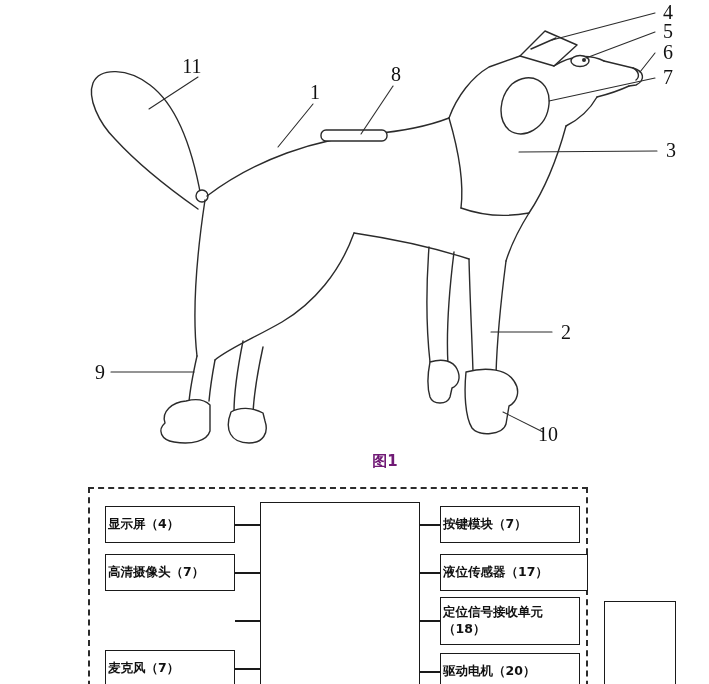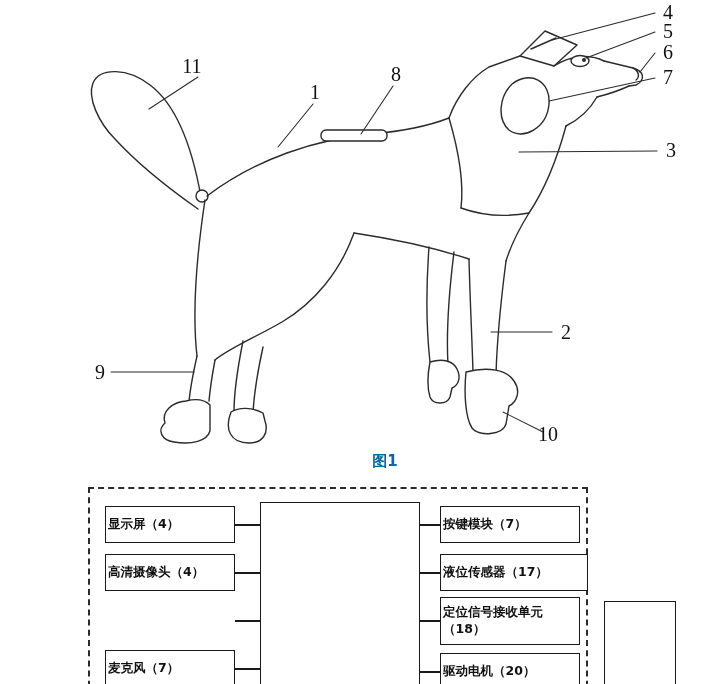--- a/index.html
+++ b/index.html
@@ -14,21 +14,21 @@
   }
   svg.fig .leader { stroke-width:1.1; }
   svg.fig .whitefill { fill:#ffffff; }
   svg.fig .inkfill { fill:#2b2b2b; stroke:none; }
   svg.fig text {
     font-family:"Liberation Serif", serif; font-size:20px; fill:#111111;
     stroke:none; text-anchor:middle;
   }
   .caption {
     position:absolute; left:345px; top:452px; width:80px; text-align:center;
-    font-family:"DejaVu Sans", sans-serif; font-weight:bold; font-size:15px; color:#0369a1;
+    font-family:"DejaVu Sans", sans-serif; font-weight:bold; font-size:15px; color:#701a75;
   }
   
   .bd {
     position:absolute; left:88px; top:487px; width:500px; height:210px;
     border:2px dashed #2b2b2b; background:#ffffff; box-sizing:border-box;
   }
   .box {
     position:absolute; box-sizing:border-box; border:1.6px solid #1a1a1a; background:#fff;
     display:flex; flex-direction:column; align-items:flex-start; justify-content:center;
     text-align:center; font-family:"DejaVu Sans", sans-serif; font-weight:bold;
@@ -130,21 +130,21 @@
   </svg>
 
   <div class="caption">图1</div>
 
   <div class="bd">
 
     <div class="box" style="left:15px; top:17px;  width:130px; height:37px;">
       <span>显示屏（4）</span>
     </div>
     <div class="box" style="left:15px; top:65px;  width:130px; height:37px;">
-      <span>高清摄像头（4）</span>
+      <span>高清摄像头（7）</span>
     </div>
     <div class="box" style="left:15px; top:161px; width:130px; height:37px;">
       <span>麦克风（7）</span>
     </div>
 
     <div class="centerbox" style="left:170px; top:13px; width:160px; height:200px;"></div>
 
     <div class="box" style="left:350px; top:17px;  width:140px; height:37px;">
       <span>按键模块（7）</span>
     </div>

